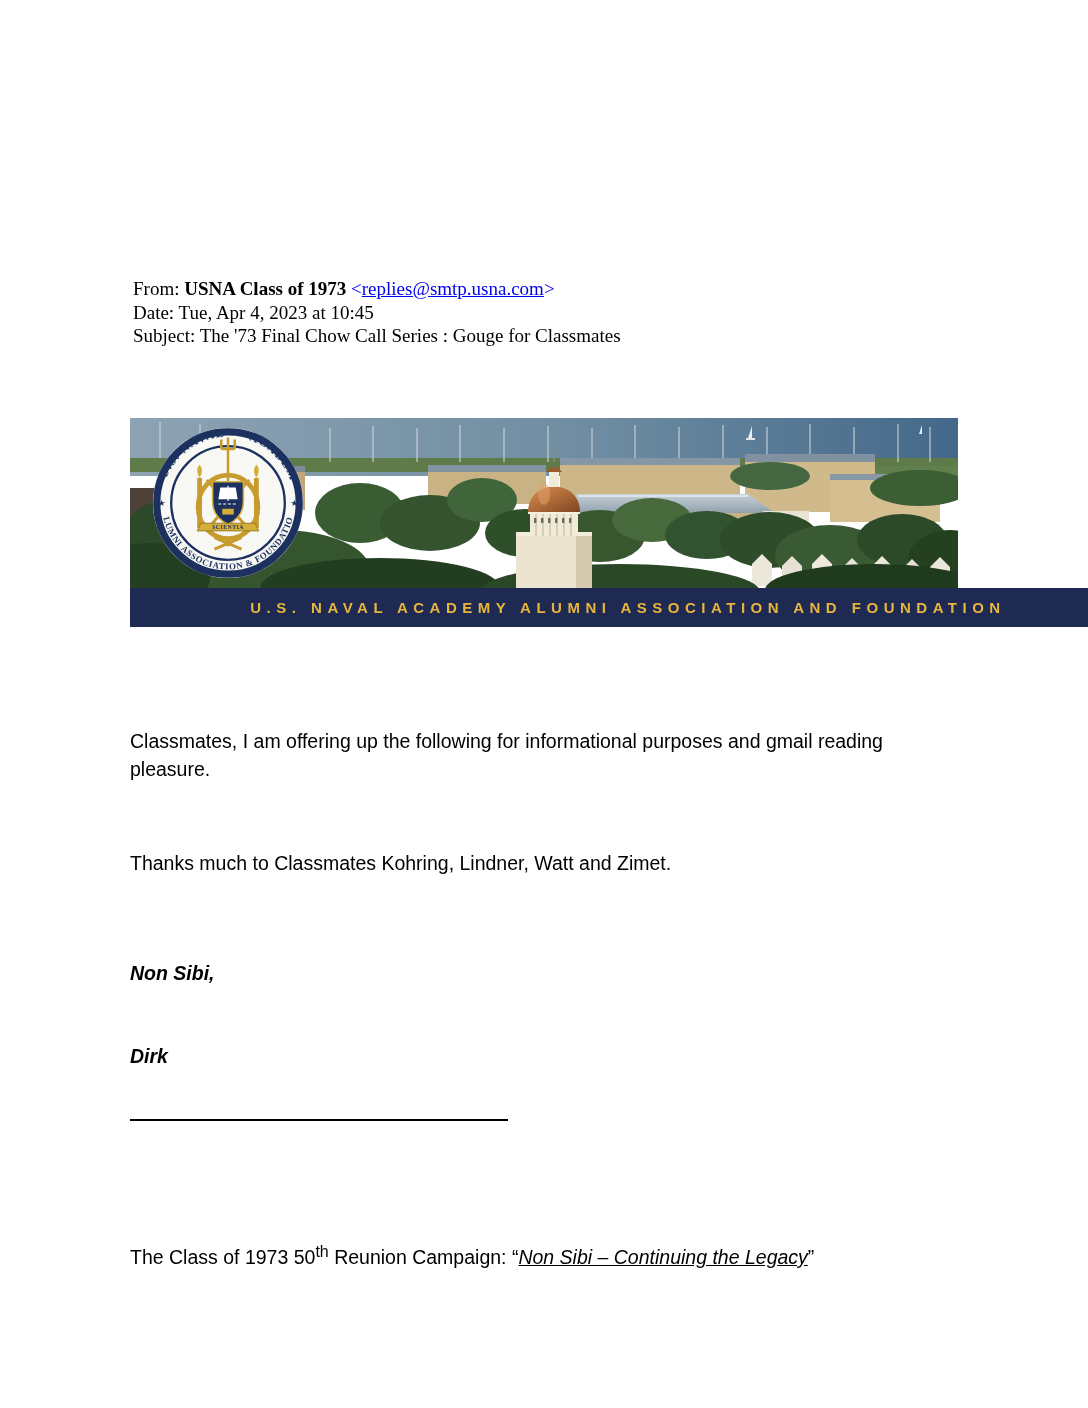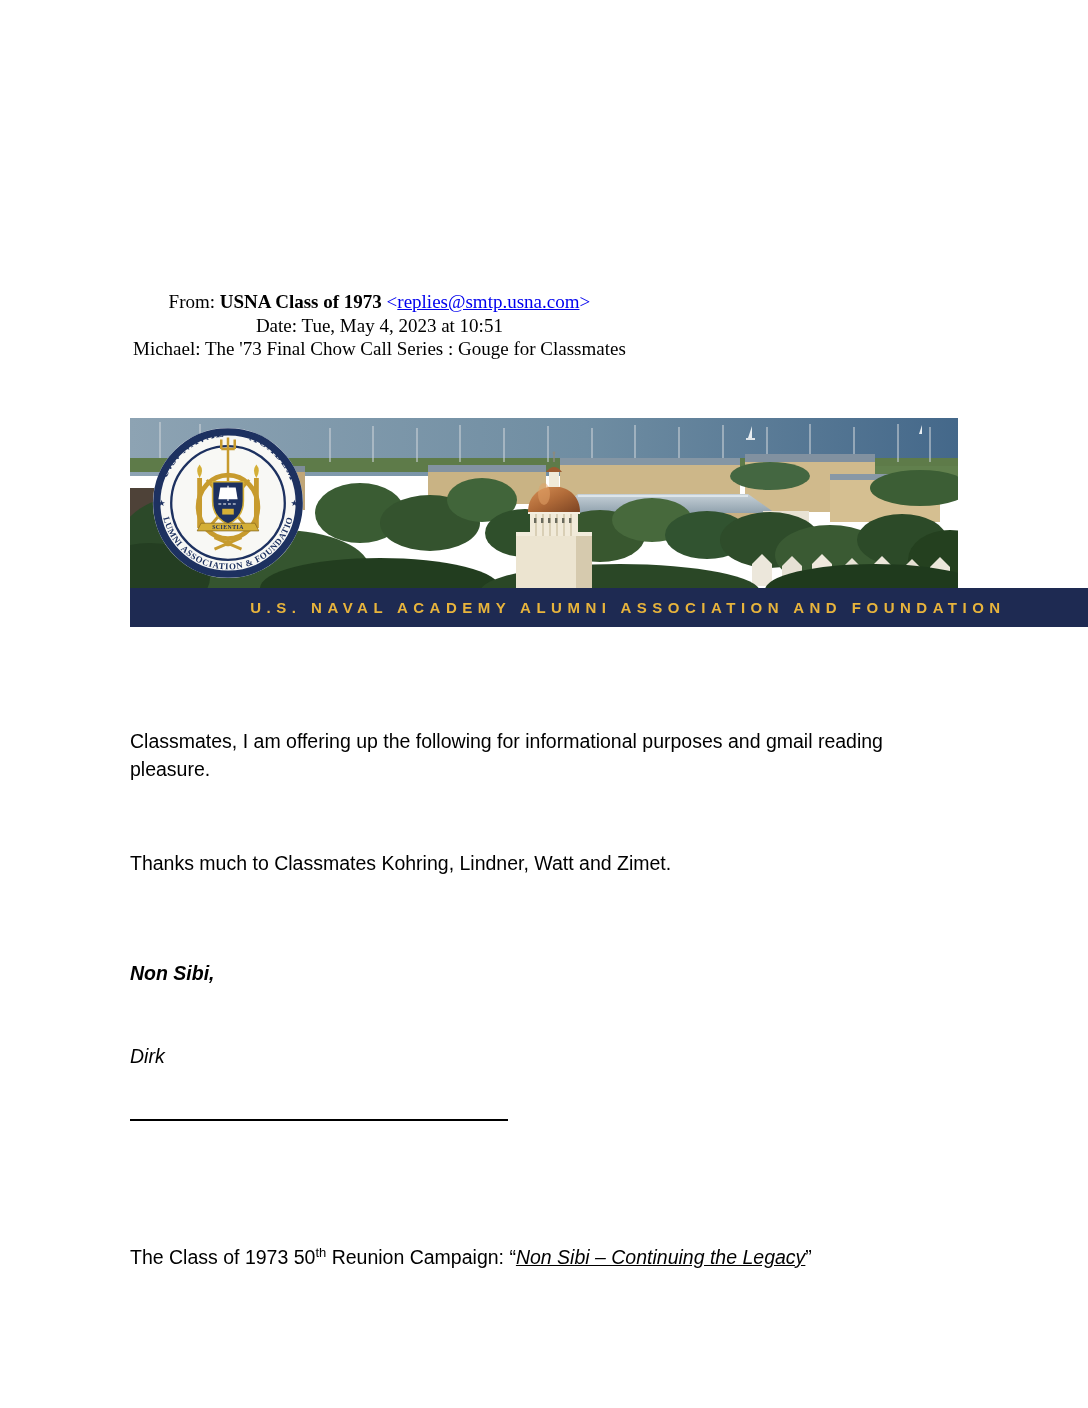--- a/index.html
+++ b/index.html
@@ -2,24 +2,23 @@
 <html><head>
 <meta charset="utf-8">
 <style>
   html,body { margin:0; padding:0; }
   body {
     width:1088px; height:1408px; background:#ffffff; position:relative;
     font-family:"Liberation Sans", sans-serif; color:#000;
     overflow:hidden;
   }
   .header-block {
-    position:absolute; left:133px; top:290px;
+    position:absolute; left:133px; top:277px;
     font-family:"Liberation Serif", serif; font-size:19px; line-height:23.5px;
     white-space:nowrap;
-    text-align:center;
   }
   .hname { font-weight:bold; }
   .bk { color:#0000EE; }
   .lnk { color:#0000EE; text-decoration:underline; cursor:pointer; }
 
   .banner { position:absolute; left:130px; top:418px; width:828px; height:209px; }
   .photo  { position:absolute; left:0; top:0; width:828px; height:170px; display:block; }
   .seal   { position:absolute; left:21px; top:8px; width:154px; height:154px; }
   .bar {
     position:absolute; left:0; bottom:0; width:996px; height:39px;
@@ -29,33 +28,33 @@
   }
   .sealTop { font-family:"Liberation Serif", serif; font-weight:bold; font-size:12.5px; letter-spacing:1.3px; fill:#1d3160; }
   .sealBot { font-family:"Liberation Serif", serif; font-weight:bold; font-size:9.2px; letter-spacing:0.7px; fill:#1d3160; }
   .sealStar { font-size:9px; fill:#1d3160; text-anchor:middle; }
   .sealRibbonText { font-family:"Liberation Serif", serif; font-weight:bold; font-size:6px; letter-spacing:0.5px; fill:#1d3160; text-anchor:middle; }
 
   p { margin:0; position:absolute; }
   .para1 { left:130px; top:727px; width:832px; font-size:19.5px; line-height:28px; }
   .para2 { left:130px; top:849px; font-size:19.5px; line-height:28px; }
   .closing   { left:130px; top:948px;  font-size:19.5px; font-style:italic; font-weight:bold;margin-top:14px; }
-  .signature { left:130px; top:1045px; font-size:19.5px; font-style:italic; font-weight:normal; }
+  .signature { left:130px; top:1045px; font-size:19.5px; font-style:italic; font-weight:bold; }
   .divider { position:absolute; left:130px; top:1119px; width:378px; border:none; border-top:2.5px solid #000; margin:0; }
   .campaign { left:130px; top:1243px; font-size:19.5px; line-height:28px; white-space:nowrap; }
-  .campaign sup { font-size:13px; line-height:0; }
+  .campaign sup { font-size:16px; line-height:0; }
   .campaign .ital { font-style:italic;text-decoration:underline; }
 </style>
 </head>
 <body>
 
 <div class="header-block">
   <div><span>From:</span> <span class="hname">USNA Class of 1973</span> <span class="bk">&lt;</span><a class="lnk">replies@smtp.usna.com</a><span class="bk">&gt;</span></div>
-  <div><span>Date:</span> <span>Tue, May 4, 2023 at 10:51</span></div>
-  <div><span>Michael:</span> <span>The '73 Final Chow Call Series : Gouge for Classmates</span></div>
+  <div><span>Date:</span> <span>Tue, Apr 4, 2023 at 10:45</span></div>
+  <div><span>Subject:</span> <span>The '73 Final Chow Call Series : Gouge for Classmates</span></div>
 </div>
 
 <div class="banner">
   <svg class="photo" viewBox="0 0 828 170" preserveAspectRatio="none" aria-hidden="true">
     <defs>
       <linearGradient id="water" x1="0" y1="0" x2="1" y2="0">
         <stop offset="0" stop-color="#8da3b3"></stop>
           <stop offset="0.55" stop-color="#6f8da2"></stop>
           <stop offset="1" stop-color="#44688a"></stop>
       </linearGradient>

